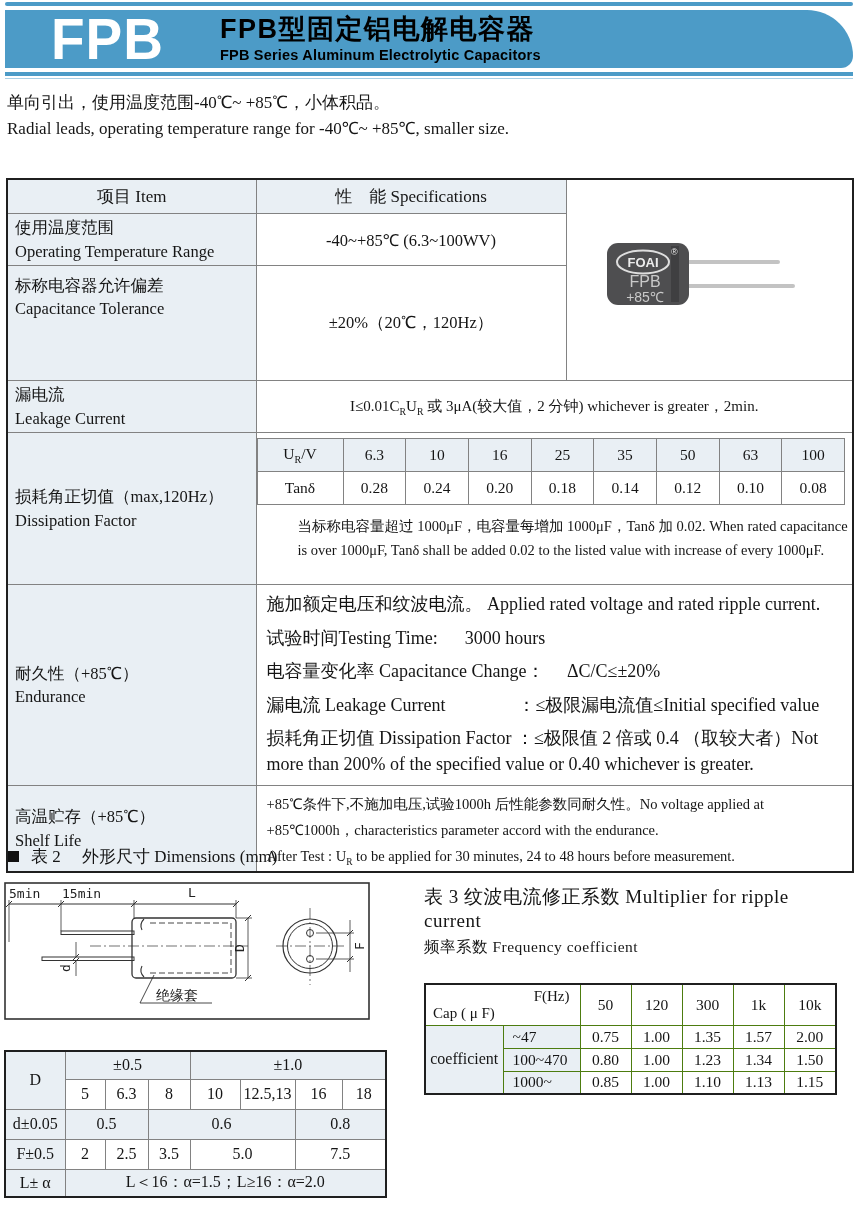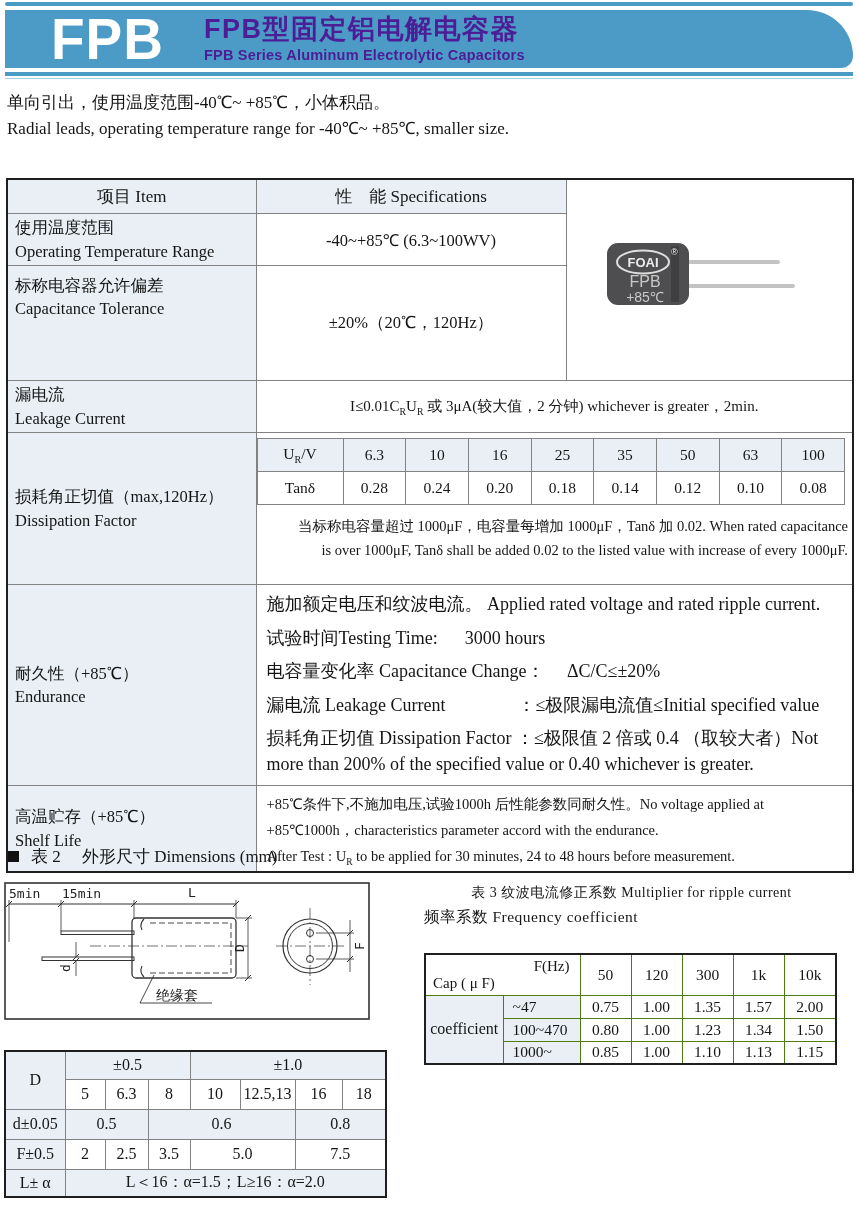--- a/index.html
+++ b/index.html
@@ -11,21 +11,21 @@
   .banner-wrap { position:absolute; left:5px; top:2px; width:848px; }
   .banner-line-top { height:4px; background:#4c9bc7; border-radius:3px; }
   .banner {
     margin-top:4px; height:58px; background:#4c9bc7;
     border-radius:0 46px 12px 0; display:flex; align-items:center;
   }
   .fpb-logo {
     font-family:"Liberation Sans", sans-serif; font-weight:bold; font-size:55px;
     color:#ffffff; margin-left:46px; line-height:1; letter-spacing:1px; transform:scaleY(1.04);
   }
-  .banner-titles { margin-left:40px; color:#4c1d95; font-family:"Liberation Sans", sans-serif; }
+  .banner-titles { margin-left:56px; color:#000000; font-family:"Liberation Sans", sans-serif; }
   .title-cn { font-size:27px; font-weight:bold; letter-spacing:1.5px; line-height:1.1; }
   .title-en { font-size:14.5px; font-weight:bold; margin-top:3px; letter-spacing:0.2px; }
   .banner-line-bottom { margin-top:4px; height:4px; background:#4c9bc7; }
   .banner-line-thin { margin-top:2px; height:1px; background:#a9cfe5; }
 
   
   .intro { position:absolute; left:7px; top:90px; font-size:17px; line-height:1.5; }
   .caption { position:absolute; font-size:17px; display:flex; align-items:center; }
   .caption .sq { width:11px; height:11px; background:#111; margin-right:12px; display:inline-block; }
   .cap1 { left:8px; top:153px; }
@@ -48,35 +48,35 @@
   .item.vtop { vertical-align:top; padding-top:8px; }
   .val  { text-align:center; font-size:16.5px; background:#fff; }
   .val-small { text-align:center; font-size:15px; background:#fff; }
   .photo-cell { background:#fff; text-align:center; vertical-align:top; padding:0; }
   sub { font-size:0.65em; }
 
   .diss-cell { background:#fff; vertical-align:top; padding:0; }
   .subt { width:calc(100% - 7px); border-collapse:collapse; margin-top:5px; }
   .subt td { border:1px solid #828282; height:30px; text-align:center; font-size:15.5px; background:#fff; }
   .subt tr.tintrow td { background:#e9eff4; }
-  .note { padding:10px 4px 0 10px; font-size:14.5px; line-height:1.65; text-align:right;margin-left:31px; }
+  .note { padding:10px 4px 0 10px; font-size:14.5px; line-height:1.65; text-align:left;margin-left:31px; }
 
   .end-cell { background:#fff; vertical-align:top; padding:6px 10px 0 10px; }
   .eline { font-size:18px; line-height:1.45; margin-bottom:7.5px; white-space:pre-wrap; }
   .shelf-cell { background:#fff; vertical-align:top; padding:5px 10px 0 10px; }
   .sline { font-size:14.5px; line-height:1.8; white-space:pre-wrap; }
 
   
   .lower { position:absolute; left:0; top:880px; width:859px; height:330px; }
   .draw-box { position:absolute; left:4px; top:2px; }
   .mono { font-family:"DejaVu Sans Mono", monospace; font-size:13px; fill:#222; }
   .cjk { font-family:"Liberation Serif", serif; font-size:14px; fill:#222; }
 
   .t3-block { position:absolute; left:424px; top:4px; width:415px; }
-  .t3-title { font-size:14px; letter-spacing:0.5px;text-align:center; }
+  .t3-title { font-size:19px; letter-spacing:0.5px; }
   .t3-sub { font-size:15.5px; margin-top:5px; letter-spacing:0.5px; }
   .t3 { margin-top:25px; width:411px; border:2px solid #1f1f1f; }
   .t3 td { border:1px solid #4d7c0f; font-size:15.5px; text-align:center; background:#fff; }
   .t3 .r-h { height:41px; }
   .t3 .r-d { height:23px; }
   .diag {
     position:relative; background-color:#e9eff4;
     background-image:linear-gradient(to bottom right, transparent calc(50% - 1px), #828282 calc(50% - 1px), #828282 calc(50% + 0px), transparent calc(50% + 1px));
   }
   .diag .dt { position:absolute; top:3px; right:10px; font-size:15px; }

